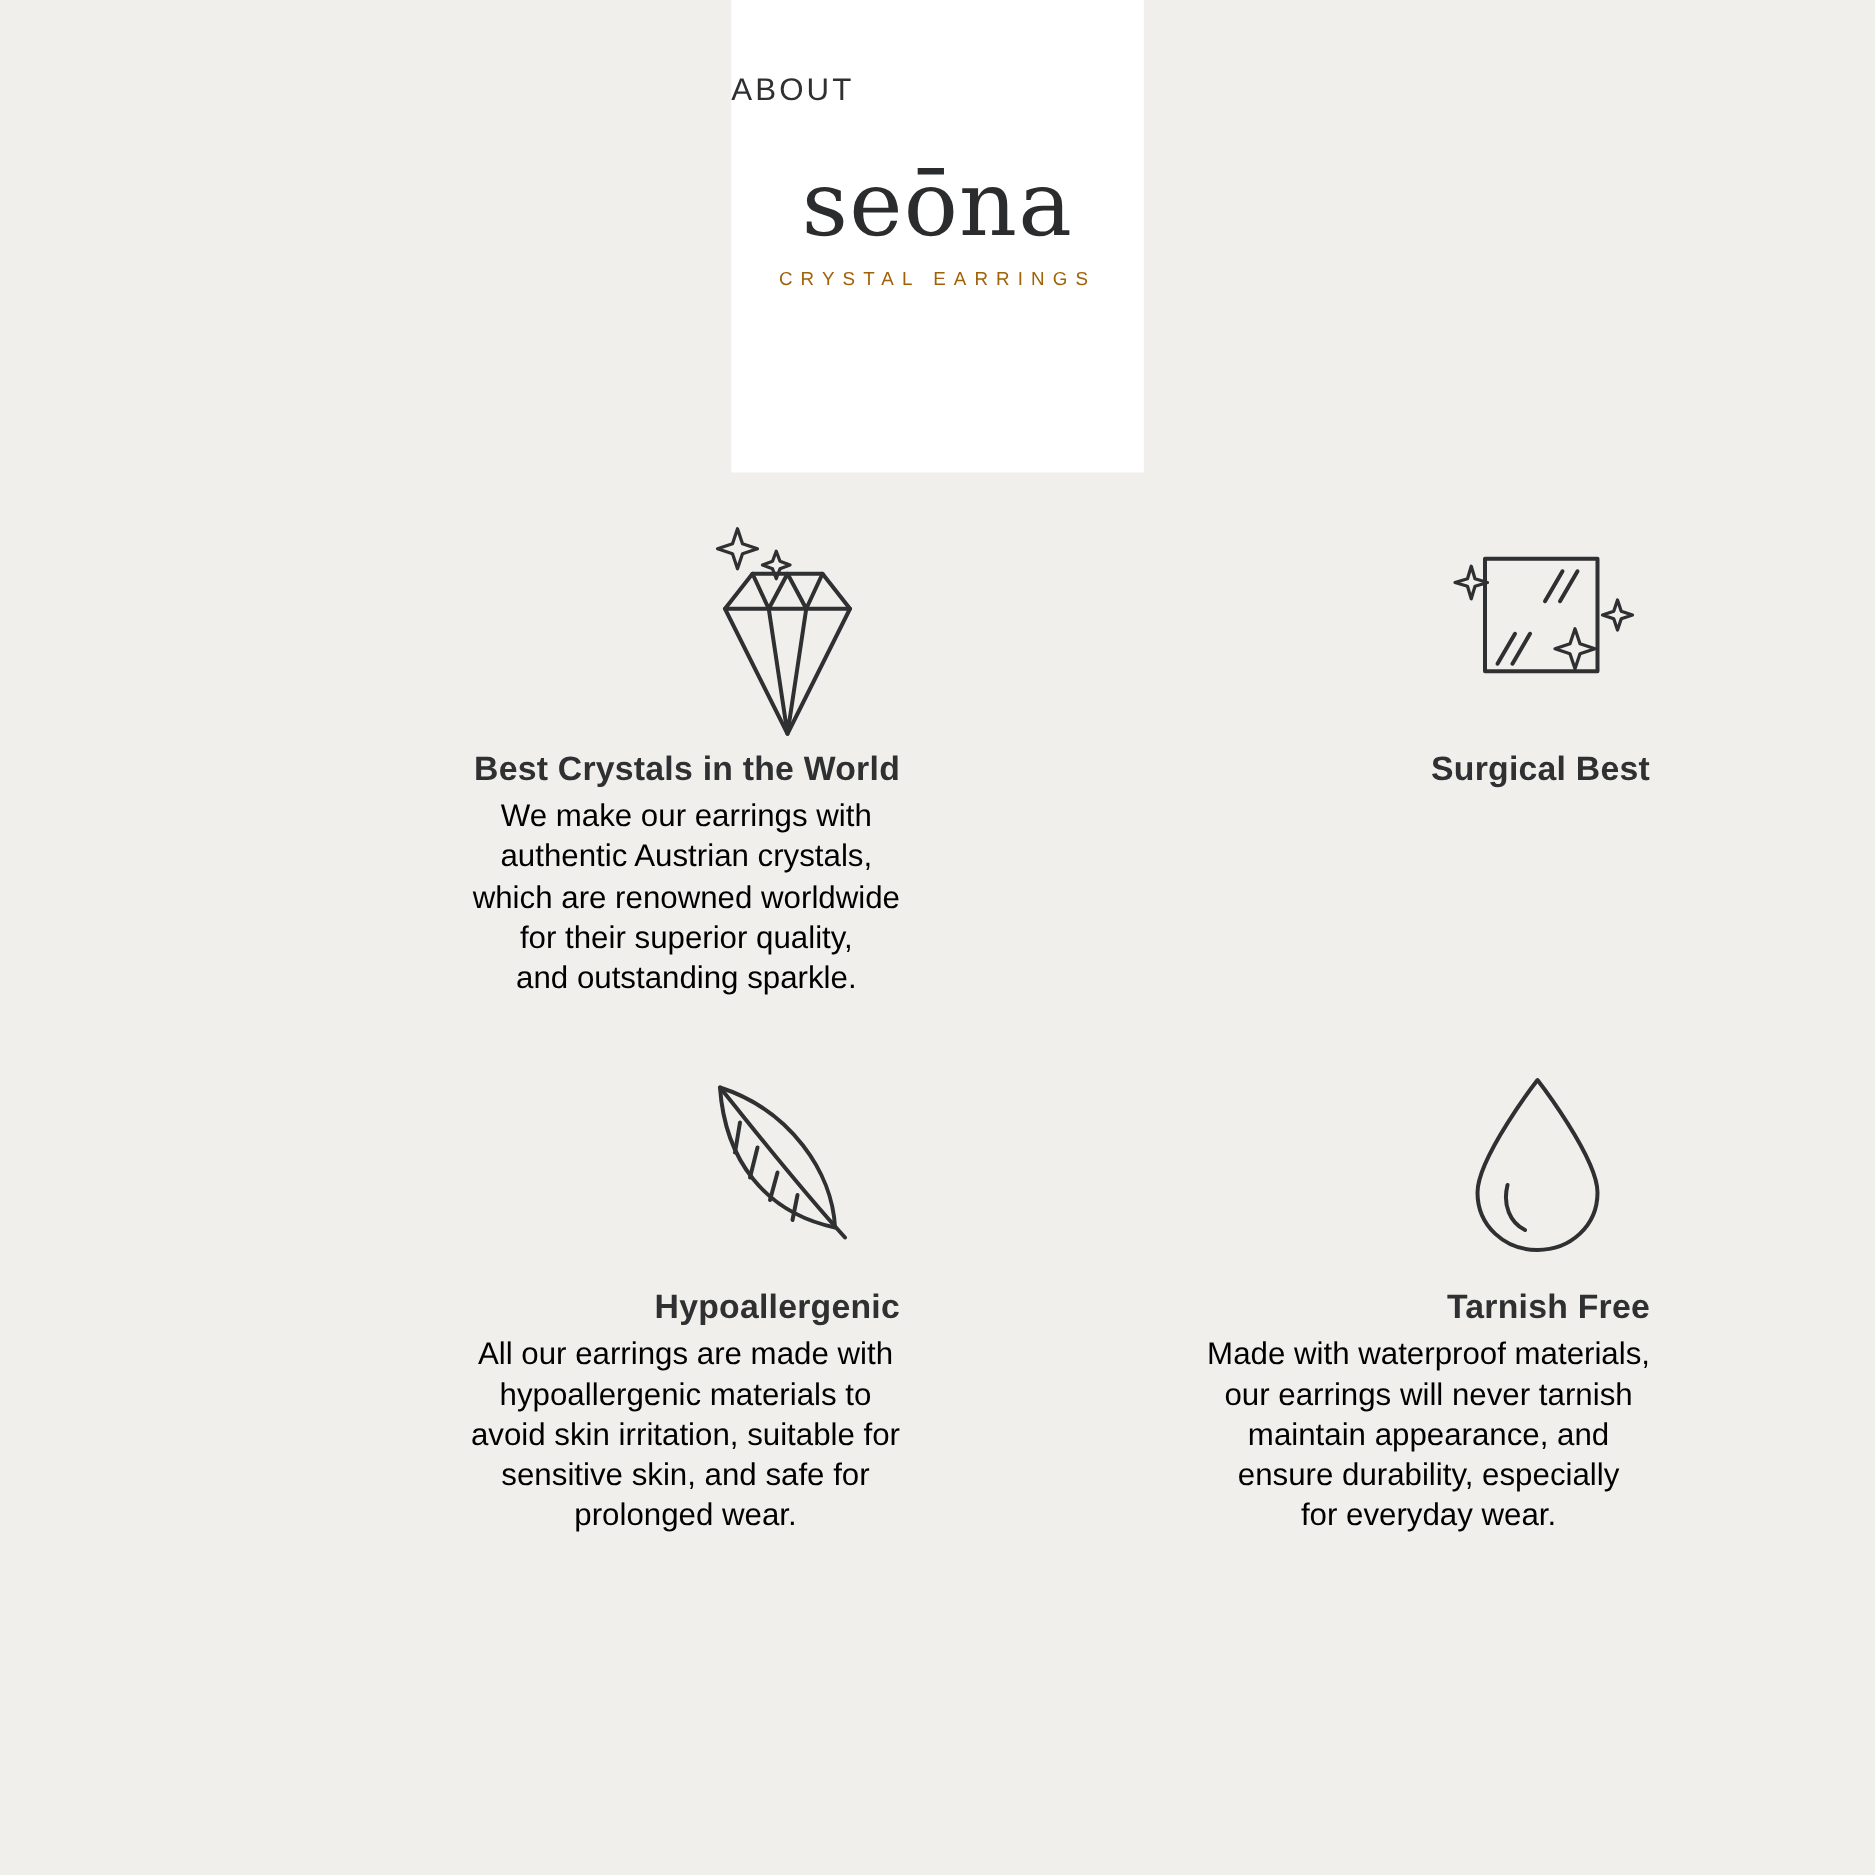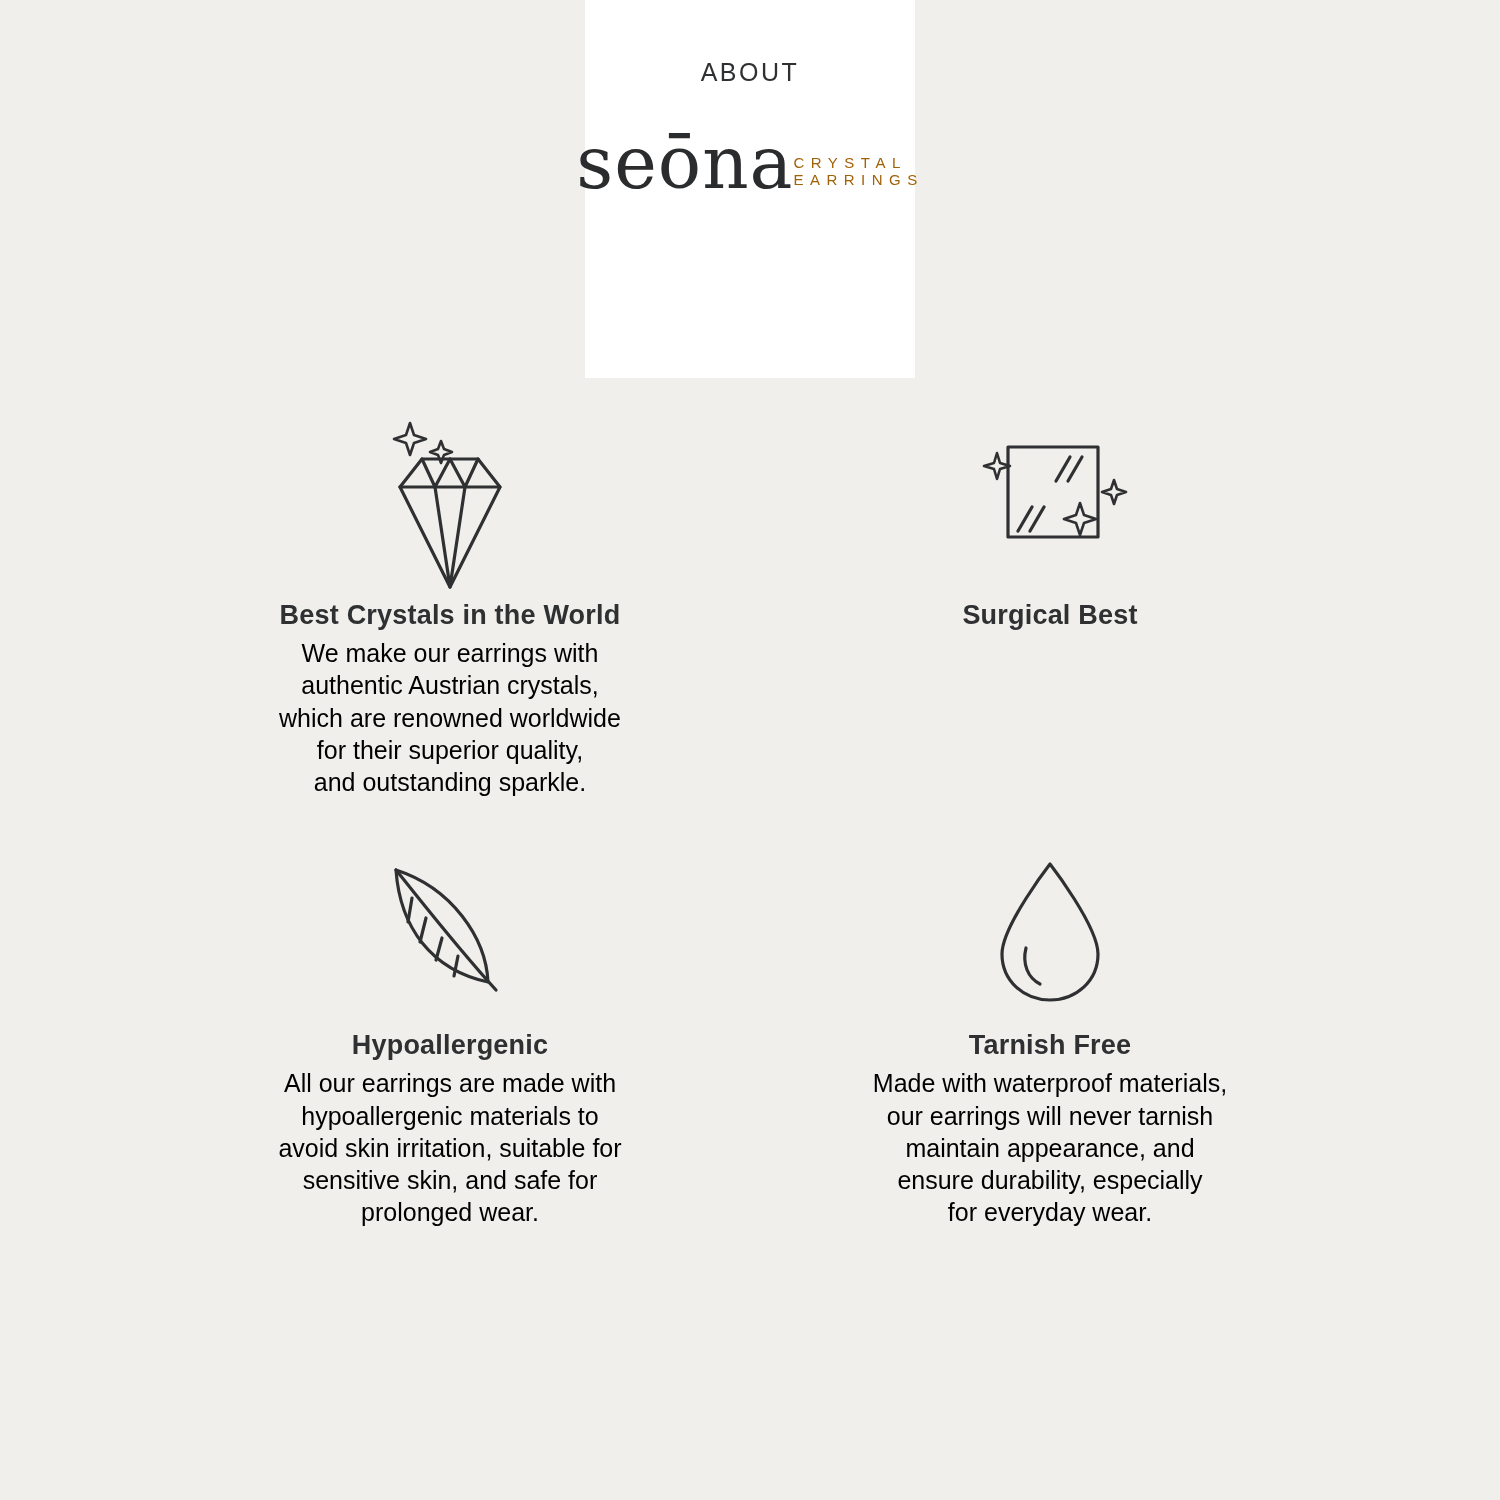--- a/index.html
+++ b/index.html
@@ -19,33 +19,32 @@
   
   .header-card {
     position: absolute;
     left: 585px;
     top: 0;
     width: 330px;
     height: 378px;
     background: #ffffff;
     display: flex;
     flex-direction: column;
-    align-items: center;
   }
   .about-label {
     margin-top: 58px;
     font-size: 25px;
     letter-spacing: 2.5px;
     color: #2f3032;
     font-weight: 400;
   }
   .brand-wrap {
     margin-top: 40px;
     display: flex;
-    flex-direction: row;
+    flex-direction: column;
     align-items: center;
   }
   .brand-name {
     font-family: "DejaVu Serif", serif;
     font-size: 72px;
     font-weight: 400;
     letter-spacing: 1px;
     line-height: 1;
     color: #2b2c2e;
   }
@@ -64,21 +63,21 @@
     width: 1140px;
     display: grid;
     grid-template-columns: 1fr 1fr;
     grid-template-rows: auto auto;
     row-gap: 44px;
     column-gap: 60px;
   }
   .feature {
     display: flex;
     flex-direction: column;
-    align-items: center;
+    align-items: flex-end;
     text-align: center;
   }
   .feature-icon {
     height: 180px;
     display: flex;
     align-items: center;
     justify-content: center;
   }
   .feature-icon svg {
     display: block;

